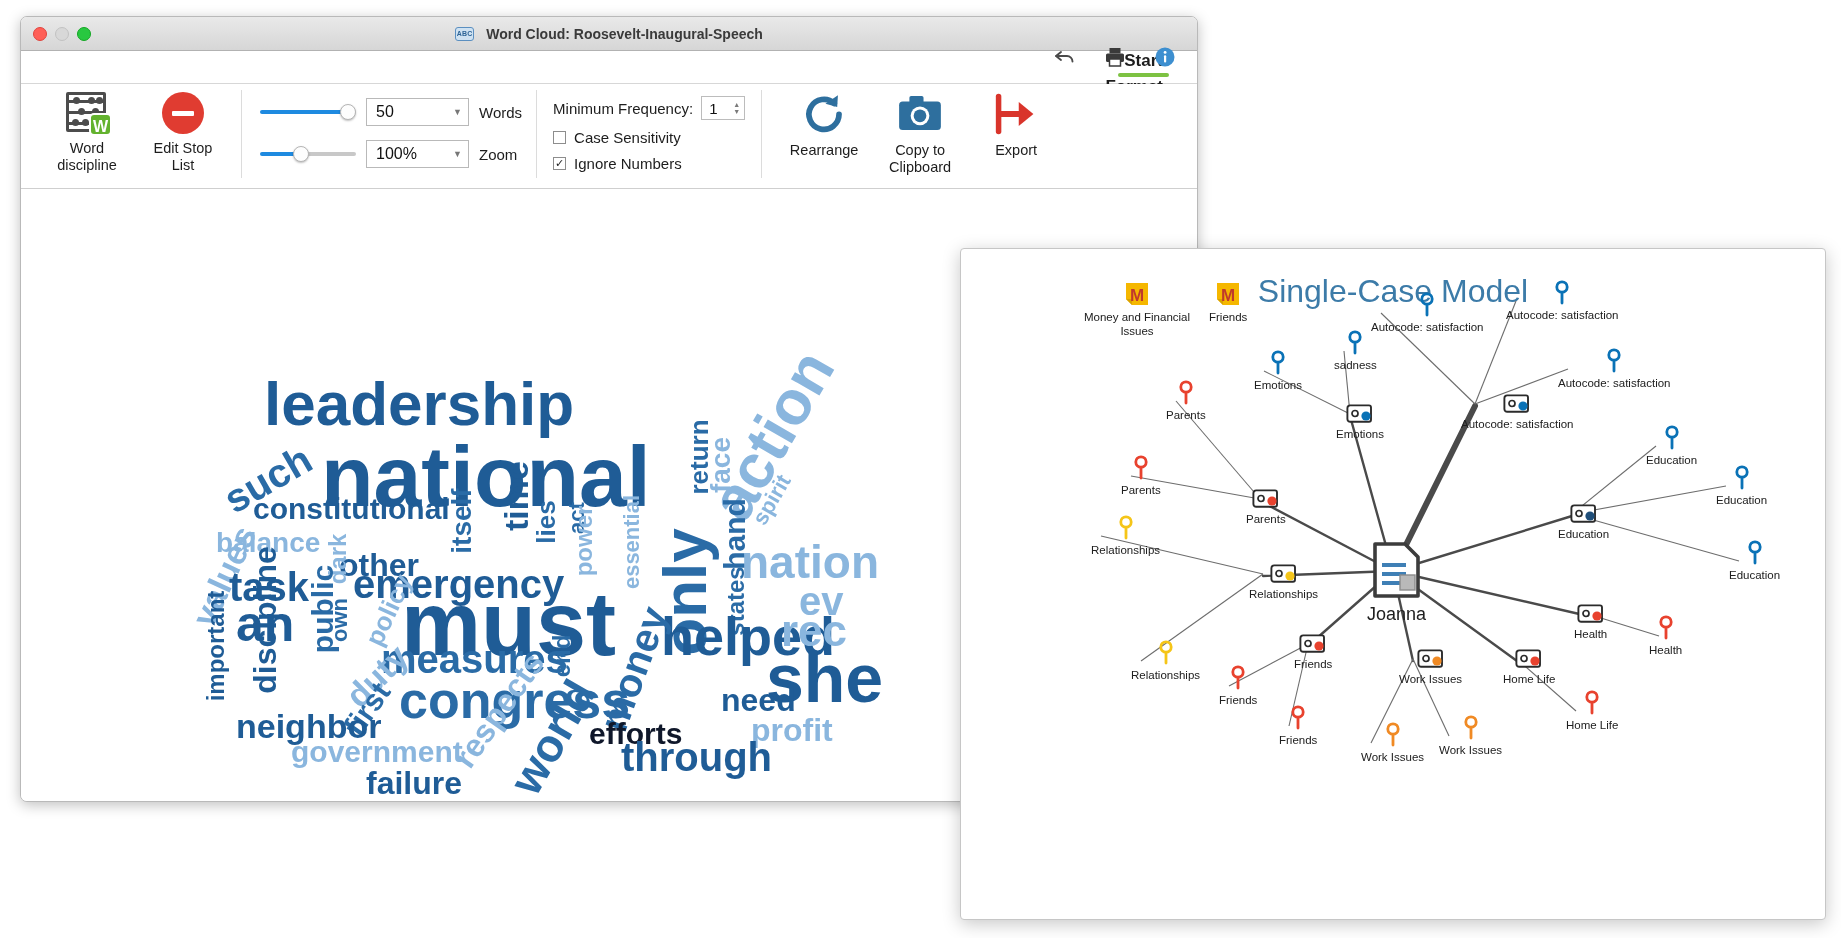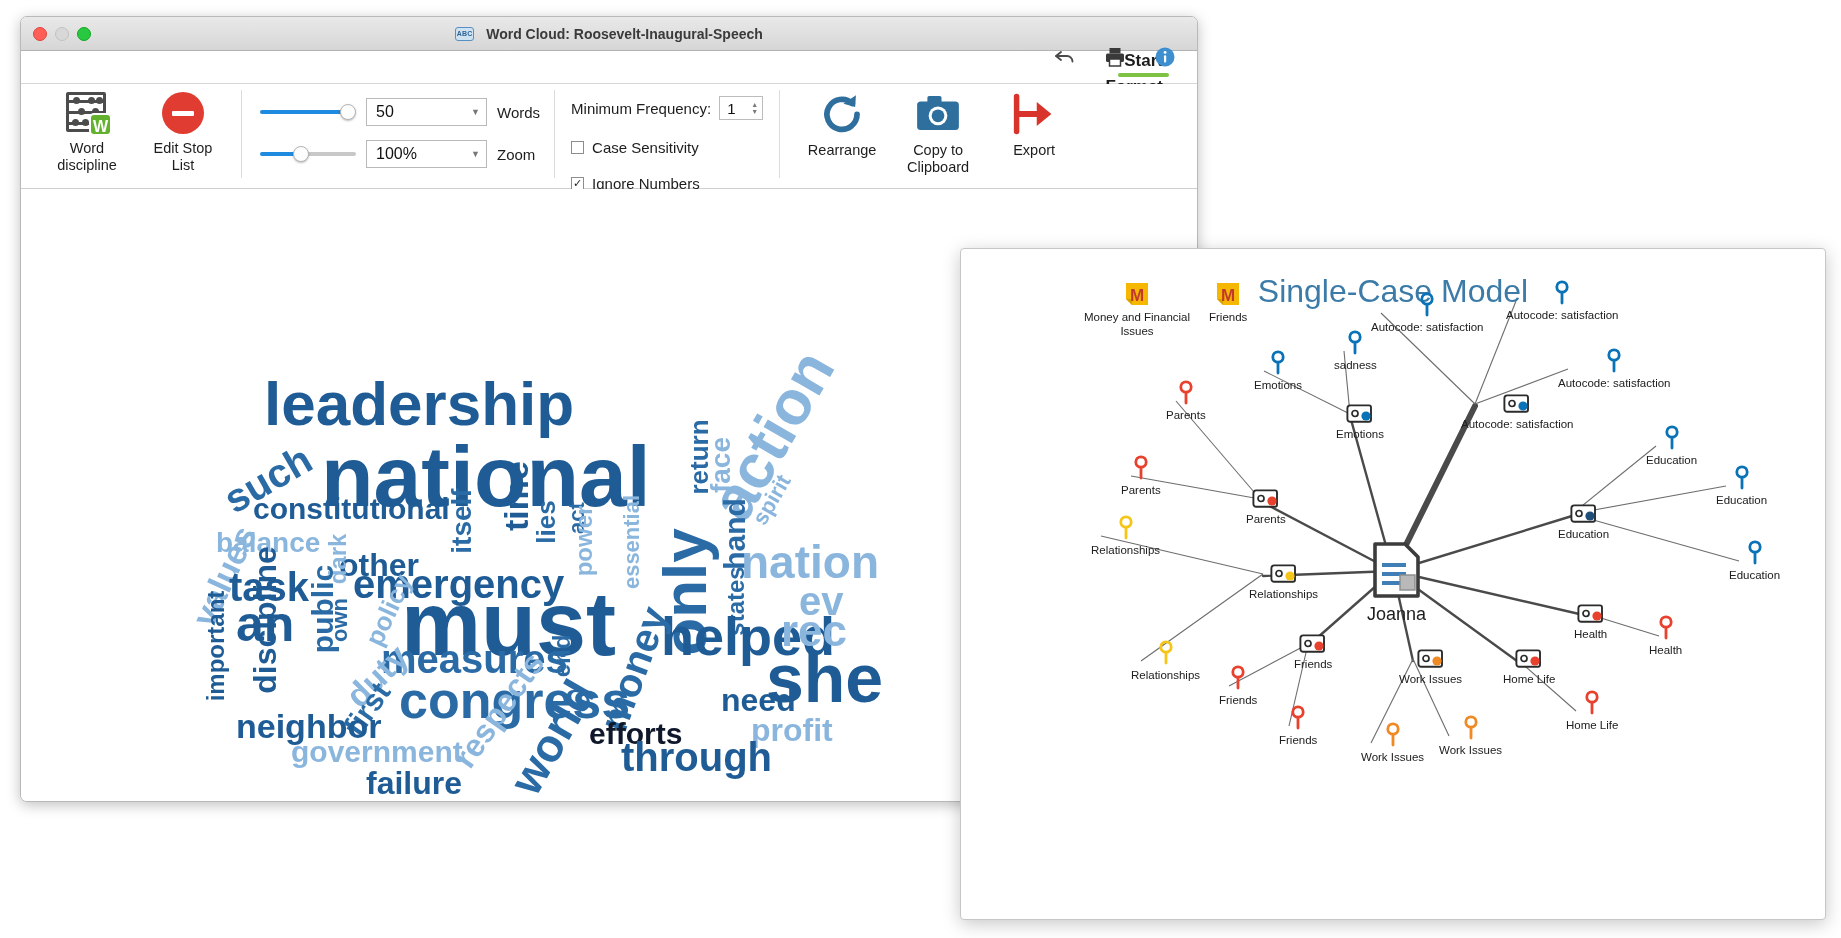--- a/index.html
+++ b/index.html
@@ -112,29 +112,29 @@
   .slider {
     width:96px; height:16px; position:relative;
   }
   .slider .track-on { position:absolute; top:6px; left:0; height:4px; background:#1e8ae0; border-radius:2px;}
   .slider .track-off{ position:absolute; top:6px; right:0; height:4px; background:#c8c8c8; border-radius:2px;}
   .slider .knob {
     position:absolute; top:0; width:16px; height:16px; border-radius:50%;
     background:#fdfdfd; border:1px solid #b5b5b5; box-shadow:0 1px 2px rgba(0,0,0,.25);
   }
   .combo {
-    width:121px; height:28px; border:1px solid #b9b9b9; background:#fff;
+    width:103px; height:28px; border:1px solid #b9b9b9; background:#fff;
     display:flex; align-items:center; justify-content:space-between;
     padding:0 6px 0 9px; font-size:16px; color:#111;gap:20px;
   }
   .combo .caret { color:#777; font-size:9px; }
   .slider-lbl { font-size:15px; color:#1d1d1d; }
 
   
-  .freq-col { display:flex; flex-direction:column; gap:19px; padding:12px 16px 0 16px; }
+  .freq-col { display:flex; flex-direction:column; gap:9px; padding:12px 16px 0 16px; }
   .freq-row { display:flex; align-items:center; gap:8px; font-size:15px; color:#1d1d1d; }
   .spinbox {
     width:44px; height:24px; border:1px solid #bcbcbc; background:#fff;
     display:flex; align-items:center; justify-content:space-between; padding:0 4px 0 7px;
     font-size:15px; color:#111;
   }
   .spin-arrows { display:flex; flex-direction:column; gap:1px; color:#7a7a7a; font-size:7px; line-height:6px; }
   .cbox {
     width:13px; height:13px; border:1px solid #8d8d8d; background:#fff;
     display:inline-flex; align-items:center; justify-content:center;

